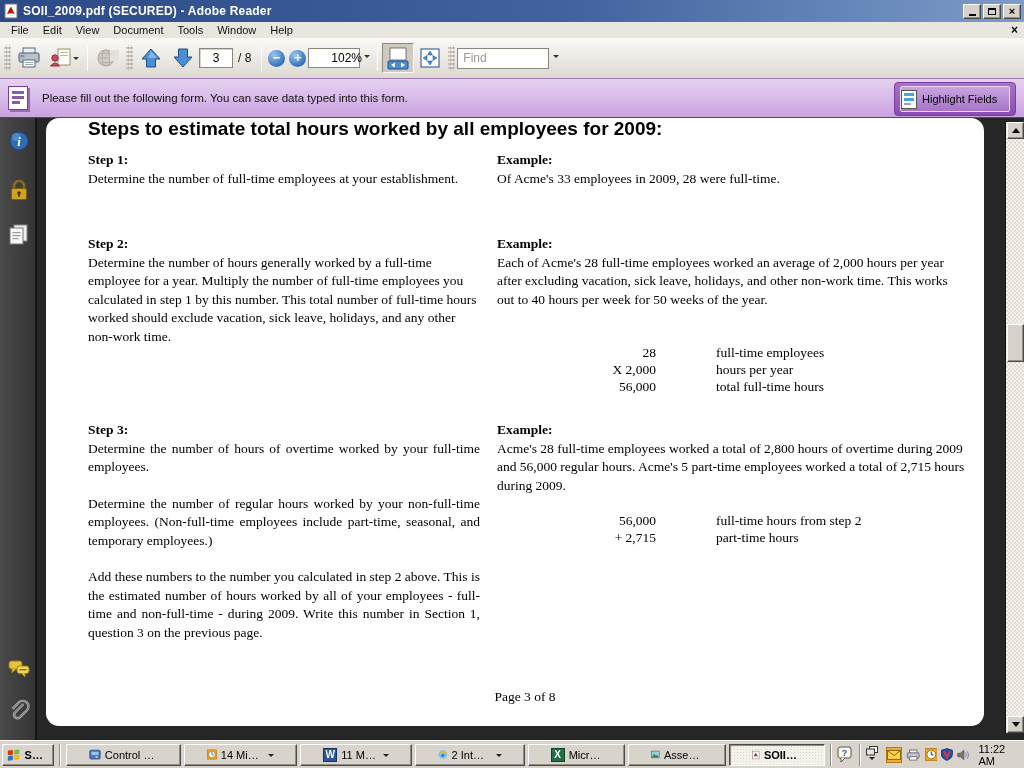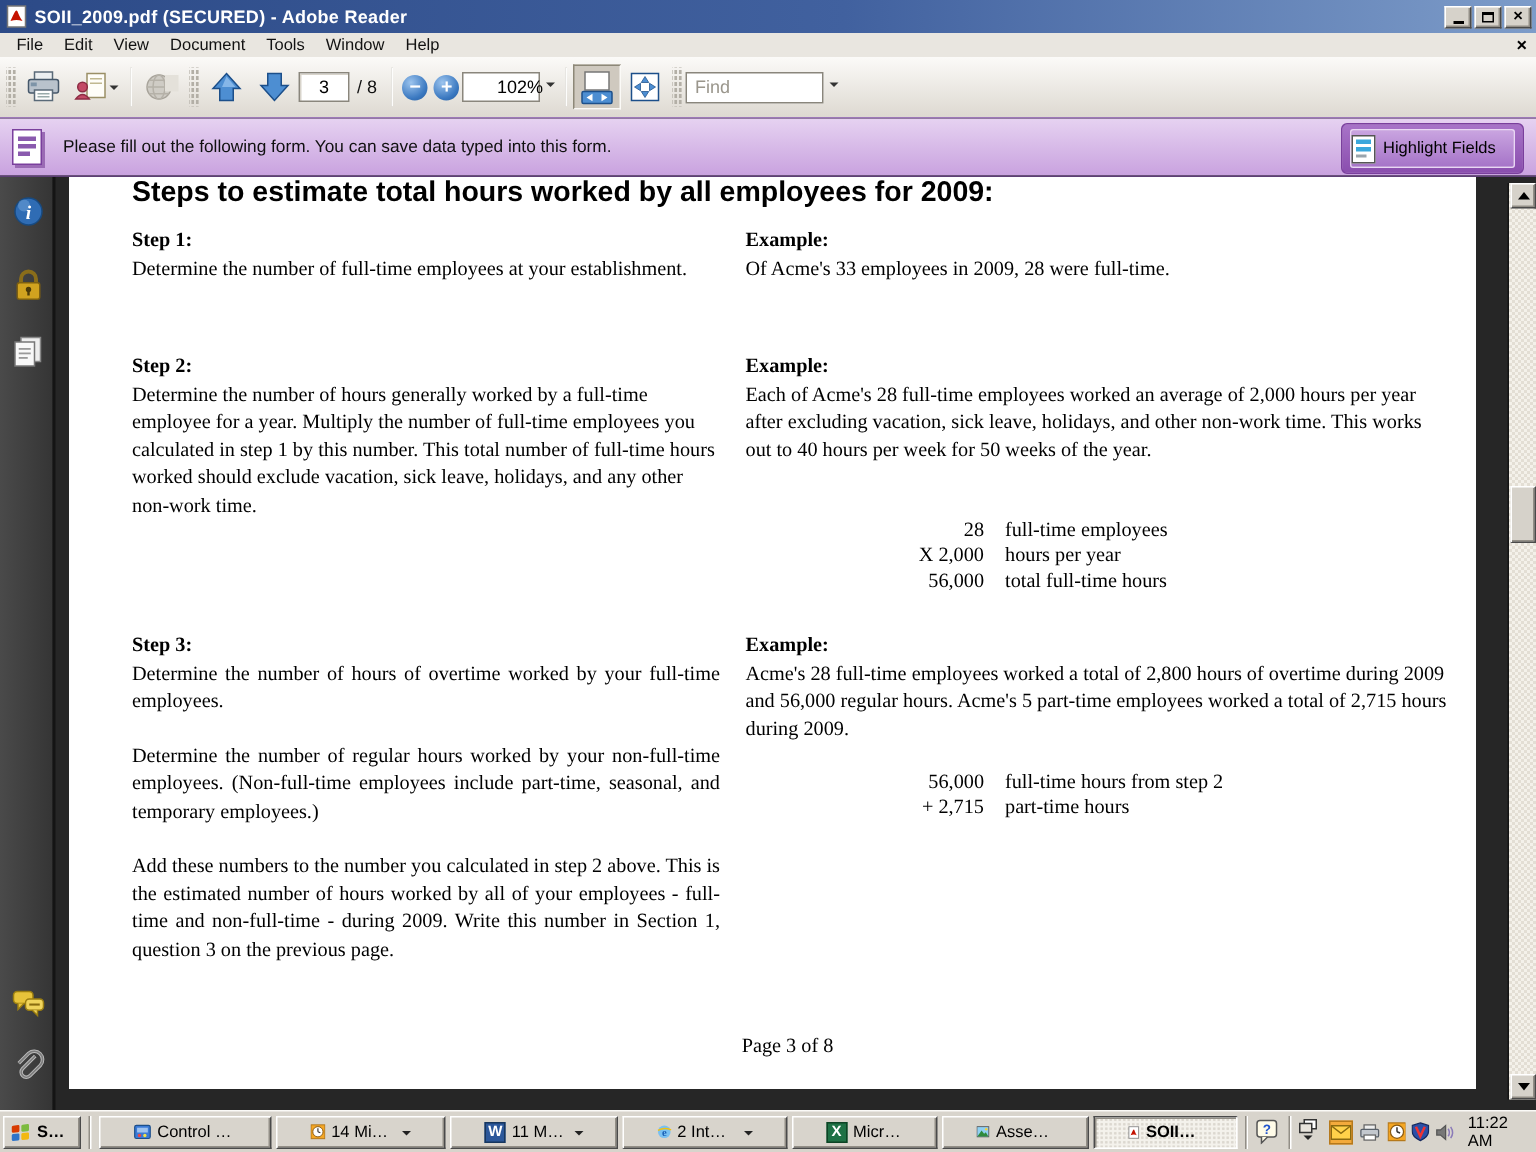--- a/index.html
+++ b/index.html
@@ -61,28 +61,28 @@
   .hlicon i { position:absolute; left:2px; right:2px; height:3px; background:#3ba7dc; }
   .hlicon i:nth-child(1){top:2px;} .hlicon i:nth-child(2){top:7px;}
   .hlicon i:nth-child(3){top:12px; height:2px; background:#9aa4ac; right:5px;}
 
   
   .main { position:absolute; top:118px; bottom:28px; left:0; right:0; background:#262626; }
   .sidebar { position:absolute; left:0; top:0; bottom:0; width:37px; background:linear-gradient(90deg,#4a4a4a,#353535); border-right:2px solid #141414; }
   .sbicon { position:absolute; left:6px; width:25px; height:25px; display:flex; align-items:center; justify-content:center; }
 
   .page { position:absolute; left:46px; top:0; width:938px; height:608px; background:#fff;
-    font-family:"Liberation Serif",serif; font-size:13.5px; color:#000; line-height:18.5px; }
+    font-family:"Liberation Serif",serif; font-size:13.5px; color:#000; line-height:18.5px;border-radius:13px; }
   .h1 { position:absolute; left:42px; top:2px; font-family:"Liberation Sans",sans-serif; font-weight:bold; font-size:19px; white-space:nowrap; }
   .blk { position:absolute; }
   .b { font-weight:bold; }
   .jst { text-align:justify; }
   .para-gap { margin-top:18px; }
   .calc { position:absolute; left:540px; }
-  .calcrow { display:flex; line-height:17px; }
+  .calcrow { display:flex; line-height:17px;gap:46px; }
   .calcnum { width:70px; text-align:right; }
   .calclab { margin-left:14px; }
   .u { }
   .footer { position:absolute; left:379px; top:570px; width:200px; text-align:center; }
 
   
   .vscroll { position:absolute; right:0; top:4px; width:19px; height:611px;
     background:repeating-conic-gradient(#f4f1ea 0% 25%, #e3ded4 0% 50%) 0 0 / 4px 4px; border-left:1px solid #141414; }
   .sbtn { position:absolute; left:1px; width:17px; height:17px; background:#d6d2ca; border:1px solid; border-color:#fff #4a4a4a #4a4a4a #fff;
     box-shadow:inset -1px -1px 0 #928e86; display:flex; align-items:center; justify-content:center; }

